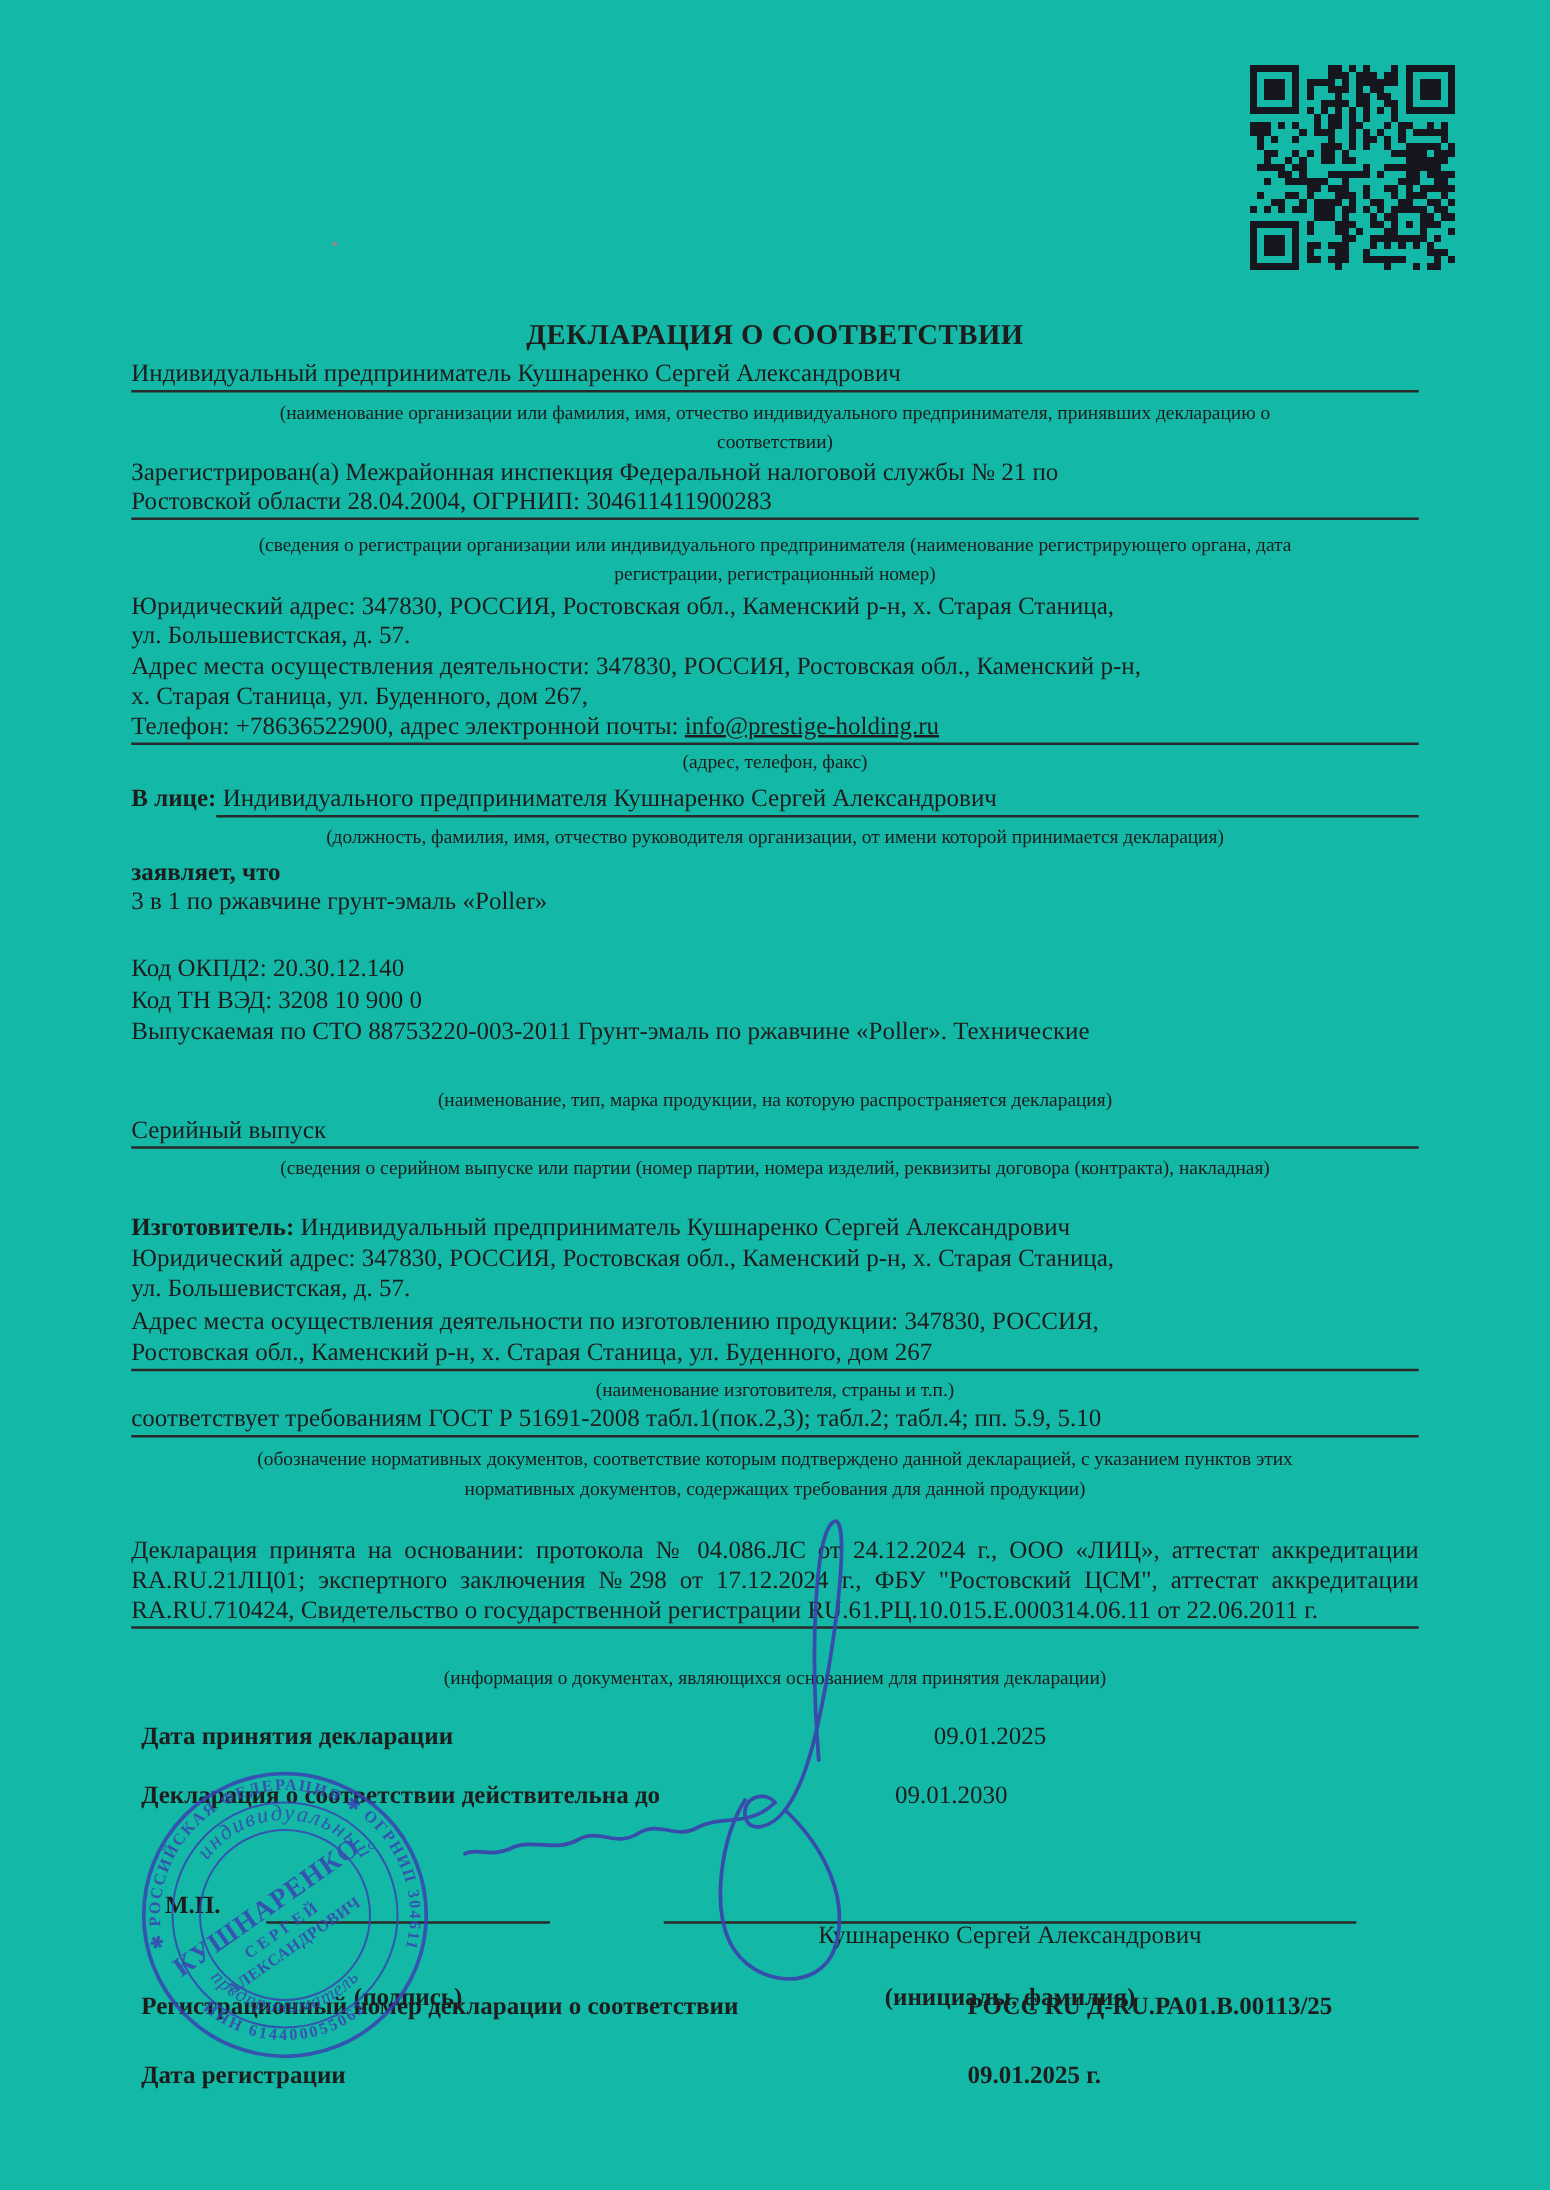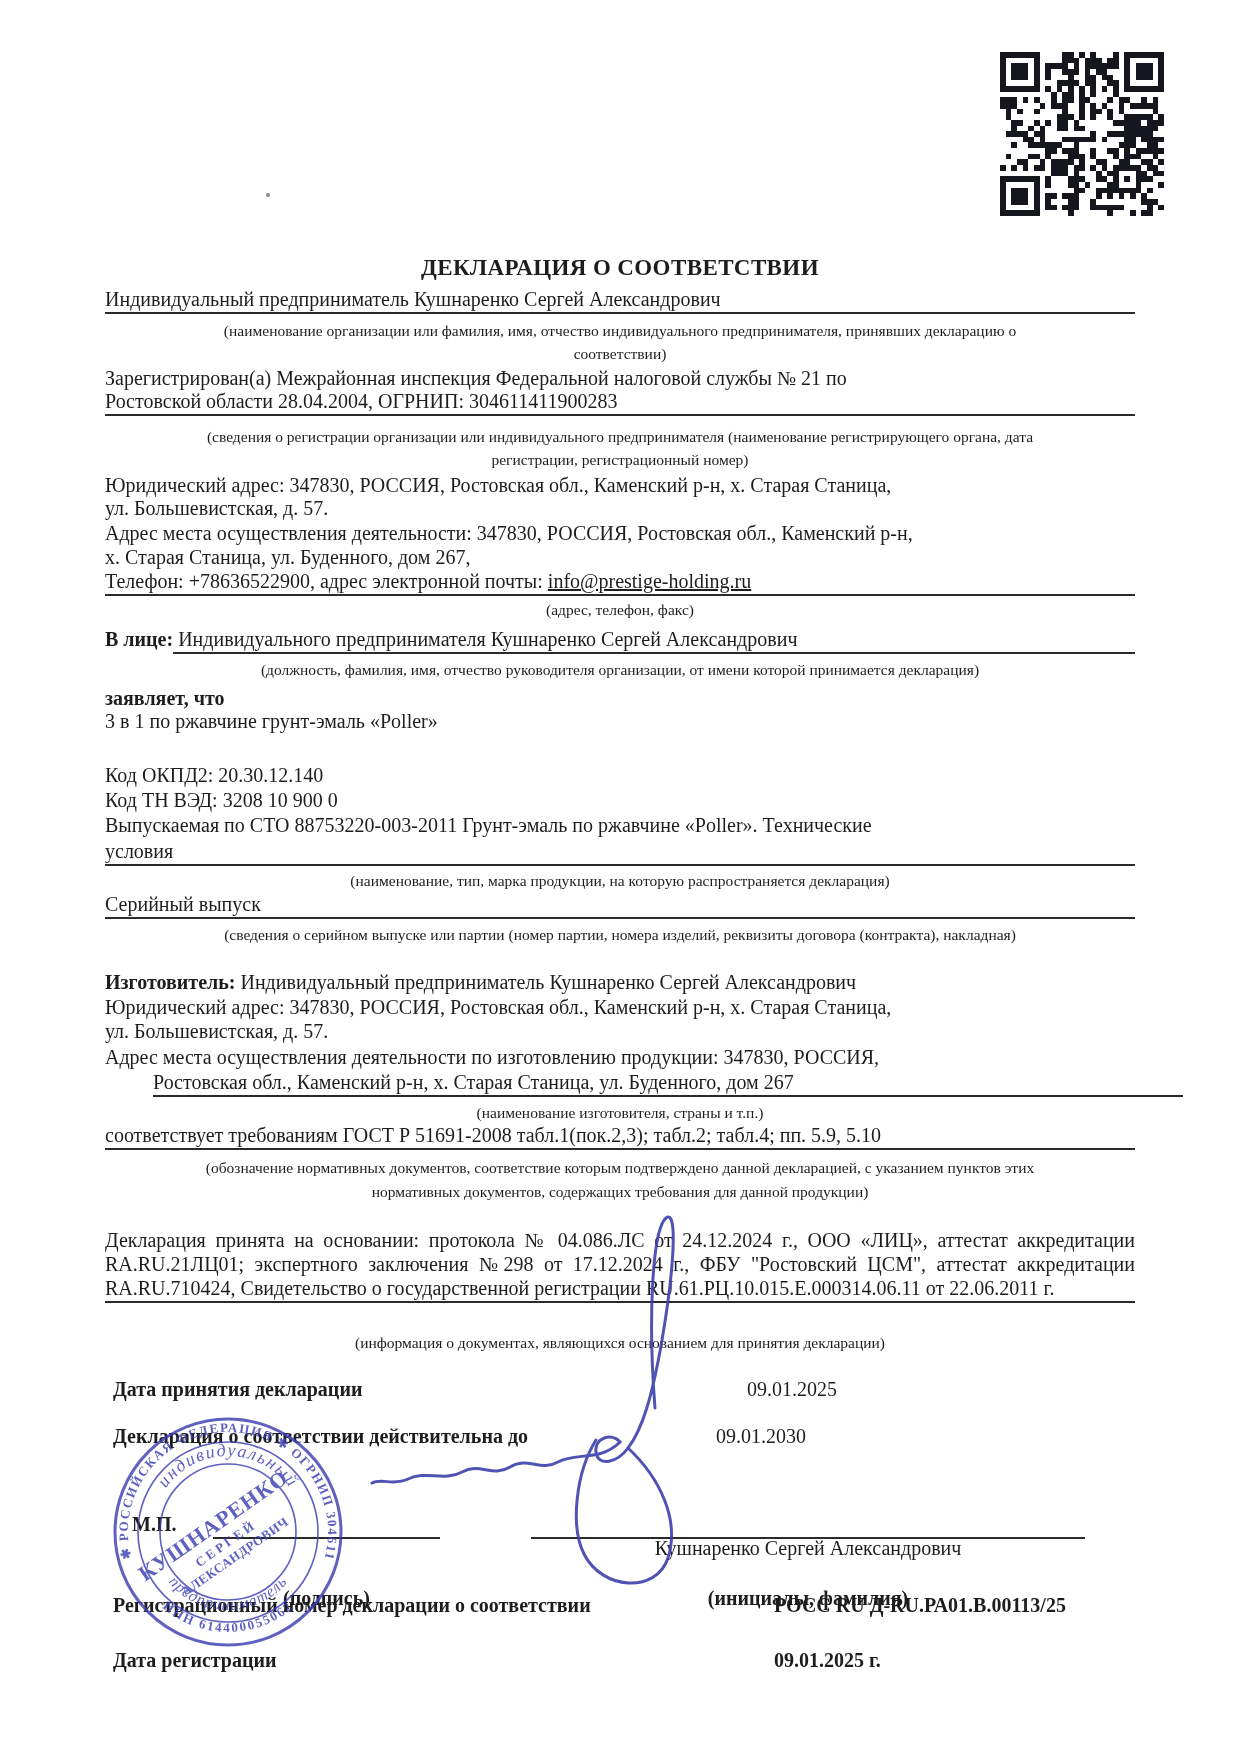--- a/index.html
+++ b/index.html
@@ -1,18 +1,18 @@
 <!DOCTYPE html>
 <html><head>
 <meta charset="utf-8">
 <style>
   html,body { margin:0; padding:0; background:#e8e8e8; }
   .page {
     position:relative; width:1240px; height:1752px; margin:0 auto;
-    background:#ffffff; overflow:hidden;
+    background:#14b8a6; overflow:hidden;
     font-family:"Liberation Serif", serif; color:#1d1d1d;
   }
   .ln  { position:absolute; left:105px; width:1030px; font-size:20px; line-height:24px; white-space:nowrap; }
   .wrapok { white-space:normal; }
   .sm  { font-size:15.5px; line-height:22px; text-align:center; white-space:normal; }
   .b   { font-weight:bold; }
   .u   { border-bottom:2px solid #2a2a2a; padding-bottom:1px; }
   .ttl { text-align:center; font-size:23px; font-weight:bold; letter-spacing:.4px; }
   .row { display:flex; }
   .fill{ flex:1; }
@@ -480,30 +480,29 @@
       <span class="fill u">&nbsp;Индивидуального предпринимателя Кушнаренко Сергей Александрович</span>
   </div>
   <div class="ln sm" style="top:659px;">(должность, фамилия, имя, отчество руководителя организации, от имени которой принимается декларация)</div>
 
   <div class="ln b" style="top:686px;">заявляет, что</div>
   <div class="ln" style="top:709px;">3 в 1 по ржавчине грунт-эмаль «Poller»</div>
 
   <div class="ln" style="top:763px;">Код ОКПД2: 20.30.12.140</div>
   <div class="ln" style="top:788px;">Код ТН ВЭД: 3208 10 900 0</div>
   <div class="ln" style="top:813px;">Выпускаемая по СТО 88753220-003-2011 Грунт-эмаль по ржавчине «Poller». Технические</div>
-  <div class="ln u" style="top:839px;">условия</div>
   <div class="ln sm" style="top:870px;">(наименование, тип, марка продукции, на которую распространяется декларация)</div>
   <div class="ln u" style="top:892px;">Серийный выпуск</div>
   <div class="ln sm" style="top:924px;">(сведения о серийном выпуске или партии (номер партии, номера изделий, реквизиты договора (контракта), накладная)</div>
 
   <div class="ln" style="top:970px;"><span class="b">Изготовитель:</span><span>&nbsp;Индивидуальный предприниматель Кушнаренко Сергей Александрович</span></div>
   <div class="ln" style="top:995px;">Юридический адрес: 347830, РОССИЯ, Ростовская обл., Каменский р-н, х. Старая Станица,</div>
   <div class="ln" style="top:1019px;">ул. Большевистская, д. 57.</div>
   <div class="ln" style="top:1045px;">Адрес места осуществления деятельности по изготовлению продукции: 347830, РОССИЯ,</div>
-  <div class="ln u" style="top:1070px;margin-left:48px;">Ростовская обл., Каменский р-н, х. Старая Станица, ул. Буденного, дом 267</div>
+  <div class="ln u" style="top:1070px;">Ростовская обл., Каменский р-н, х. Старая Станица, ул. Буденного, дом 267</div>
   <div class="ln sm" style="top:1102px;">(наименование изготовителя, страны и т.п.)</div>
 
   <div class="ln u" style="top:1123px;">соответствует требованиям ГОСТ Р 51691-2008 табл.1(пок.2,3); табл.2; табл.4; пп. 5.9, 5.10</div>
   <div class="ln sm" style="top:1157px;">(обозначение нормативных документов, соответствие которым подтверждено данной декларацией, с указанием пунктов этих</div>
   <div class="ln sm" style="top:1181px;">нормативных документов, содержащих требования для данной продукции)</div>
 
   <div class="ln just u wrapok" style="top:1228px; line-height:24px;">Декларация принята на основании: протокола № 04.086.ЛС от 24.12.2024 г., ООО «ЛИЦ», аттестат аккредитации RA.RU.21ЛЦ01; экспертного заключения №298 от 17.12.2024 г., ФБУ "Ростовский ЦСМ", аттестат аккредитации RA.RU.710424, Свидетельство о государственной регистрации RU.61.РЦ.10.015.Е.000314.06.11 от 22.06.2011 г.</div>
   <div class="ln sm" style="top:1332px;">(информация о документах, являющихся основанием для принятия декларации)</div>
 
   <div class="ln b" style="top:1377px; left:113px;">Дата принятия декларации</div>

